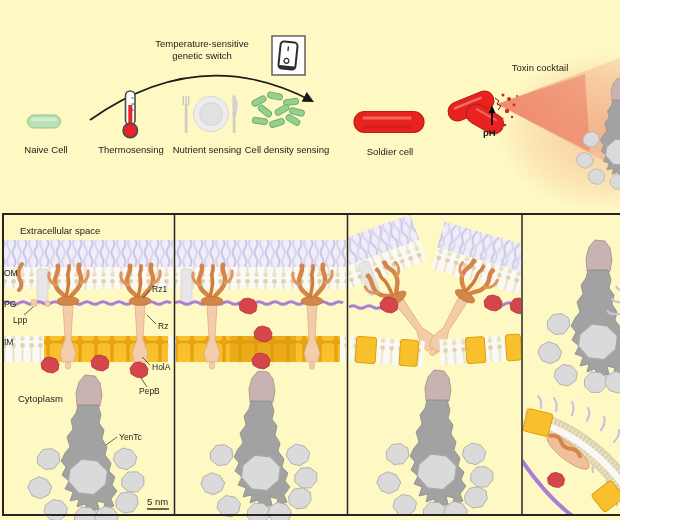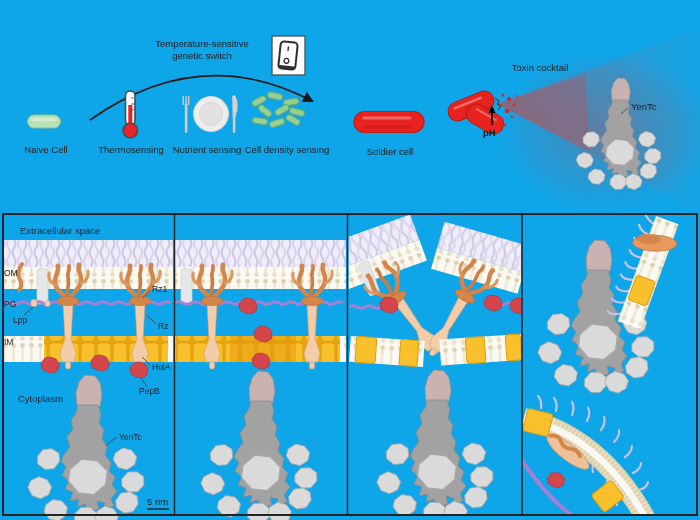--- a/index.html
+++ b/index.html
@@ -1,16 +1,16 @@
 <!DOCTYPE html>
 <html><head>
 <meta charset="utf-8">
 <style>
   html,body{margin:0;padding:0;background:#fff;}
-  .fig{position:relative;width:700px;height:520px;background:#0ea5e9;overflow:hidden;
+  .fig{position:relative;width:620px;height:520px;background:#fef9c3;overflow:hidden;
        font-family:"Liberation Sans", sans-serif;}
   .fig svg{position:absolute;left:0;display:block;}
   text{fill:#1c1c1c;font-family:"Liberation Sans", sans-serif;}
   .lbl{font-size:9.5px;}
   .sml{font-size:8.5px;}
   .mid{text-anchor:middle;}
   .ptr{stroke:#3a3a3a;stroke-width:0.8;fill:none;}
 </style>
 </head>
 <body>

